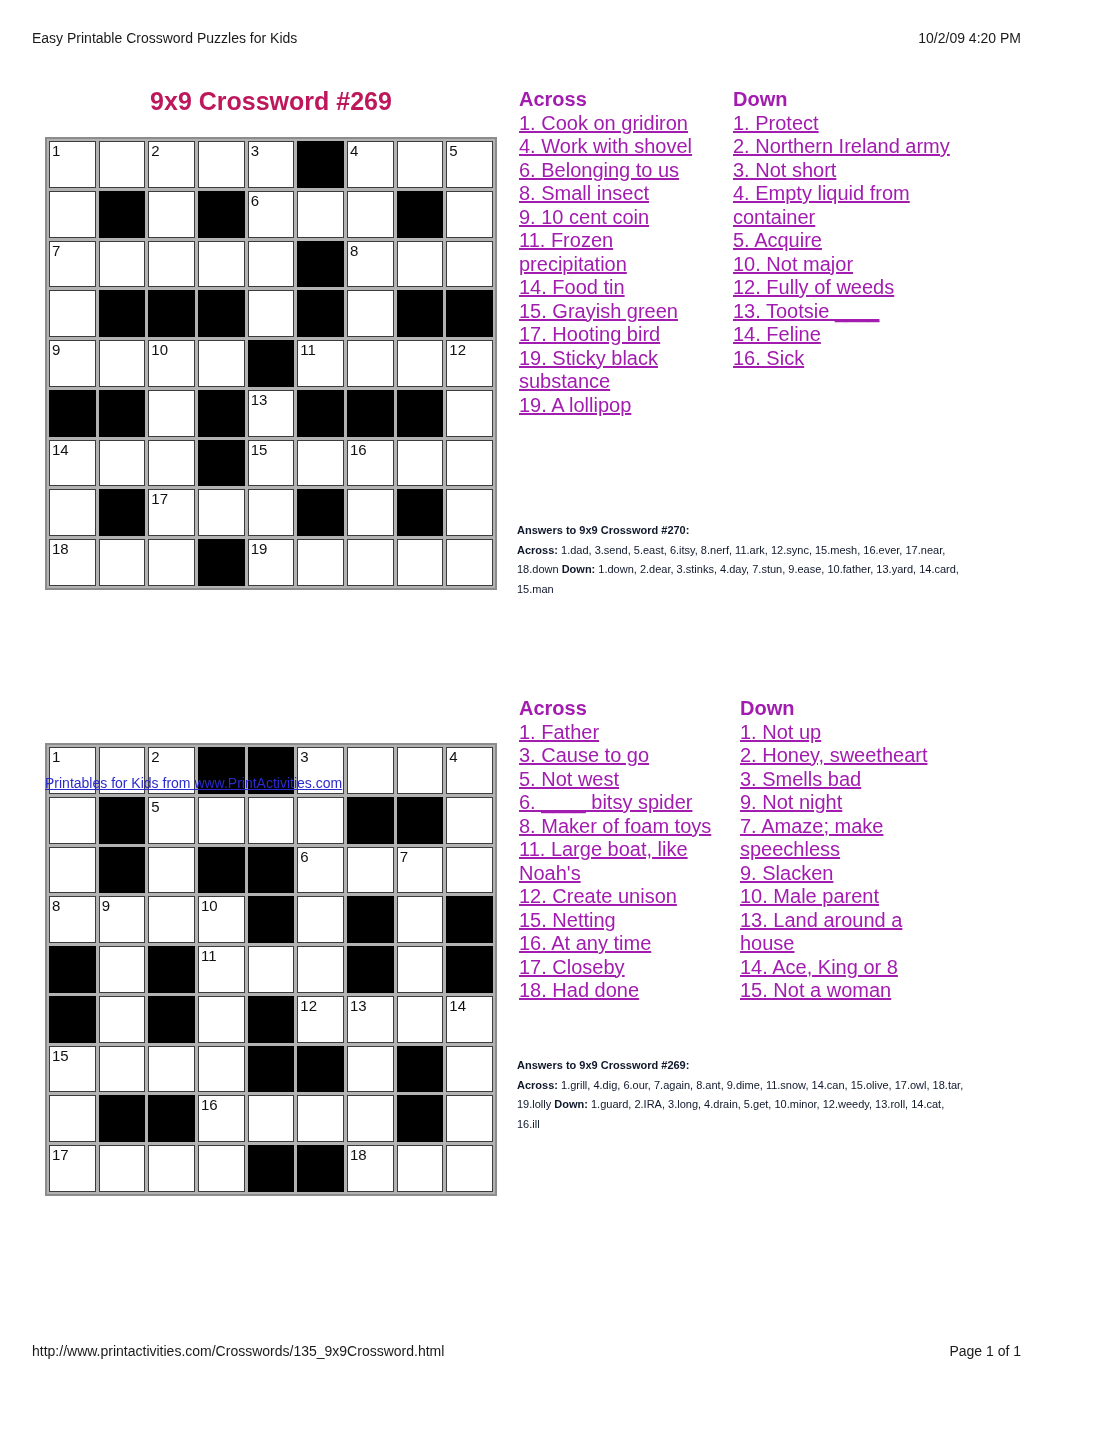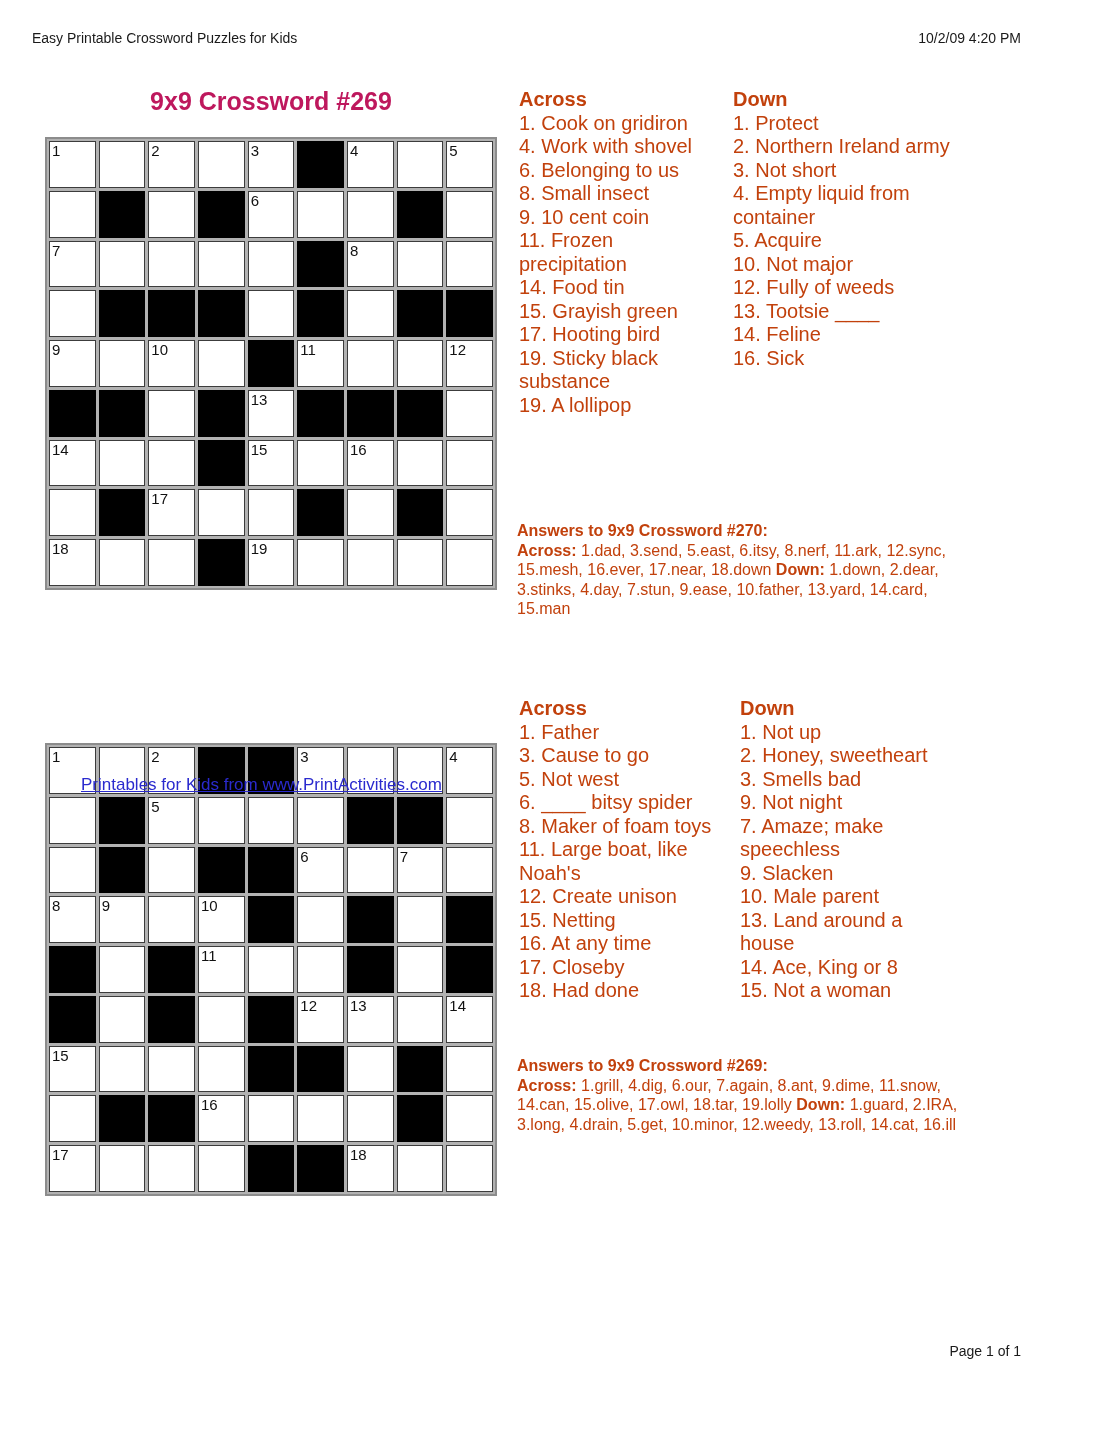--- a/index.html
+++ b/index.html
@@ -14,29 +14,29 @@
   
   .cw-grid{
     position:absolute;width:452px;height:453px;box-sizing:border-box;
     border:2px solid #8c8c8c;background:#b2b2b2;padding:2px;
     display:grid;grid-template-columns:repeat(9,1fr);grid-template-rows:repeat(9,1fr);gap:3px;
   }
   .cell{background:#ffffff;border:1px solid #3c3c3c;position:relative;box-sizing:border-box;}
   .cell.black{background:#000000;border-color:#000000;}
   .cellnum{position:absolute;top:0px;left:2px;font-size:15px;line-height:17px;color:#111;}
   
-  .clues{position:absolute;font-size:20px;line-height:23.5px;color:#c2410c;}
+  .clues{position:absolute;font-size:20px;line-height:23.5px;color:#a21caf;}
   .clues .heading{font-weight:bold;}
-  .clue{display:block;}
-  
-  .answers{position:absolute;width:450px;font-size:16px;line-height:19.5px;color:#c2410c;}
+  .clue{display:block;text-decoration:underline;}
+  
+  .answers{position:absolute;width:450px;font-size:11px;line-height:19.5px;color:#0f172a;}
   .answers .heading{font-weight:bold;display:block;}
   .ans-label{font-weight:bold;}
   
-  .print-link{position:absolute;font-size:17px;color:#2a2ace;text-decoration:underline;white-space:nowrap;padding-left:36px;}
+  .print-link{position:absolute;font-size:14px;color:#2a2ace;text-decoration:underline;white-space:nowrap;}
 </style>
 </head>
 <body>
 
 <div id="page">
 
   <div class="chrome" style="left:32px;top:30px;">Easy Printable Crossword Puzzles for Kids</div>
   <div class="chrome" style="right:32px;top:30px;">10/2/09 4:20 PM</div>
 
   <div class="cw-title" style="left:45px;top:87px;">9x9 Crossword #269</div>
@@ -359,15 +359,16 @@
   </div>
 
   <div class="answers" style="left:517px;top:1056px;">
     <span class="heading">Answers to 9x9 Crossword #269:</span>
     <span class="ans-label">Across:</span>
     <span>1.grill, 4.dig, 6.our, 7.again, 8.ant, 9.dime, 11.snow, 14.can, 15.olive, 17.owl, 18.tar, 19.lolly</span>
     <span class="ans-label">Down:</span>
     <span>1.guard, 2.IRA, 3.long, 4.drain, 5.get, 10.minor, 12.weedy, 13.roll, 14.cat, 16.ill</span>
   </div>
 
+  <div class="chrome" style="left:32px;top:1343px;">http://www.printactivities.com/Crosswords/135_9x9Crossword.html</div>
   <div class="chrome" style="right:32px;top:1343px;">Page 1 of 1</div>
 
 </div>
 
 </body></html>

